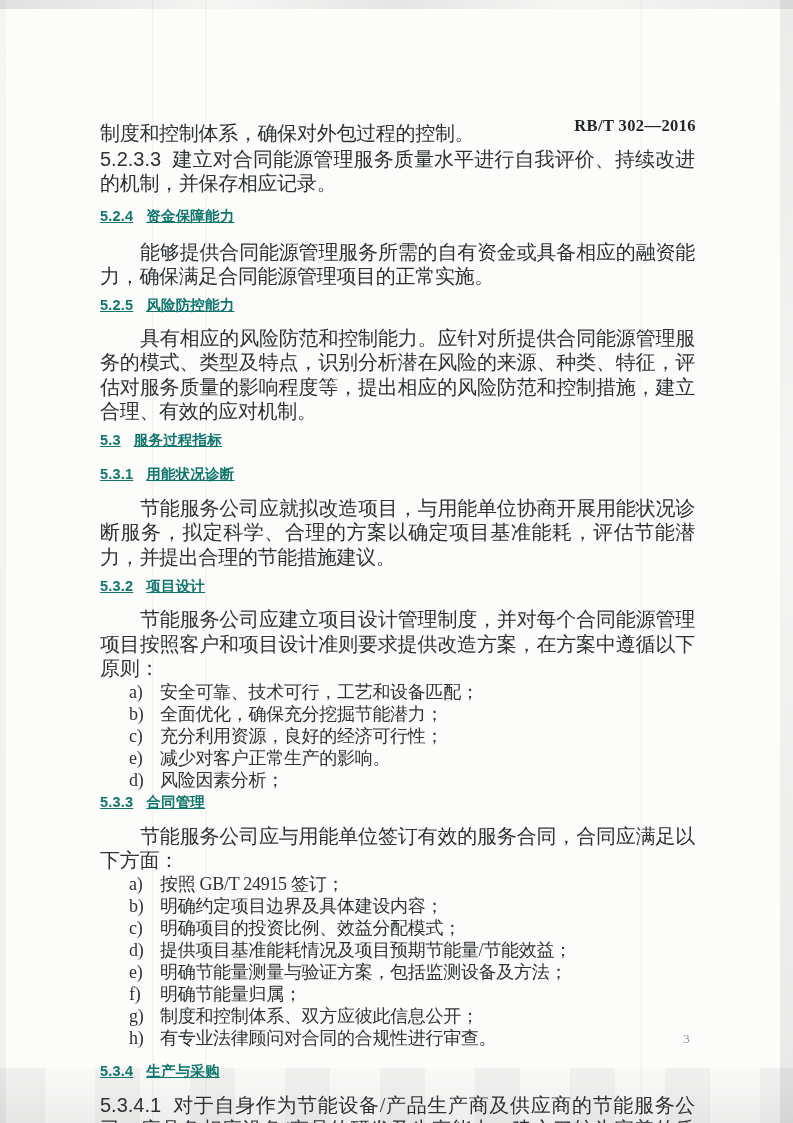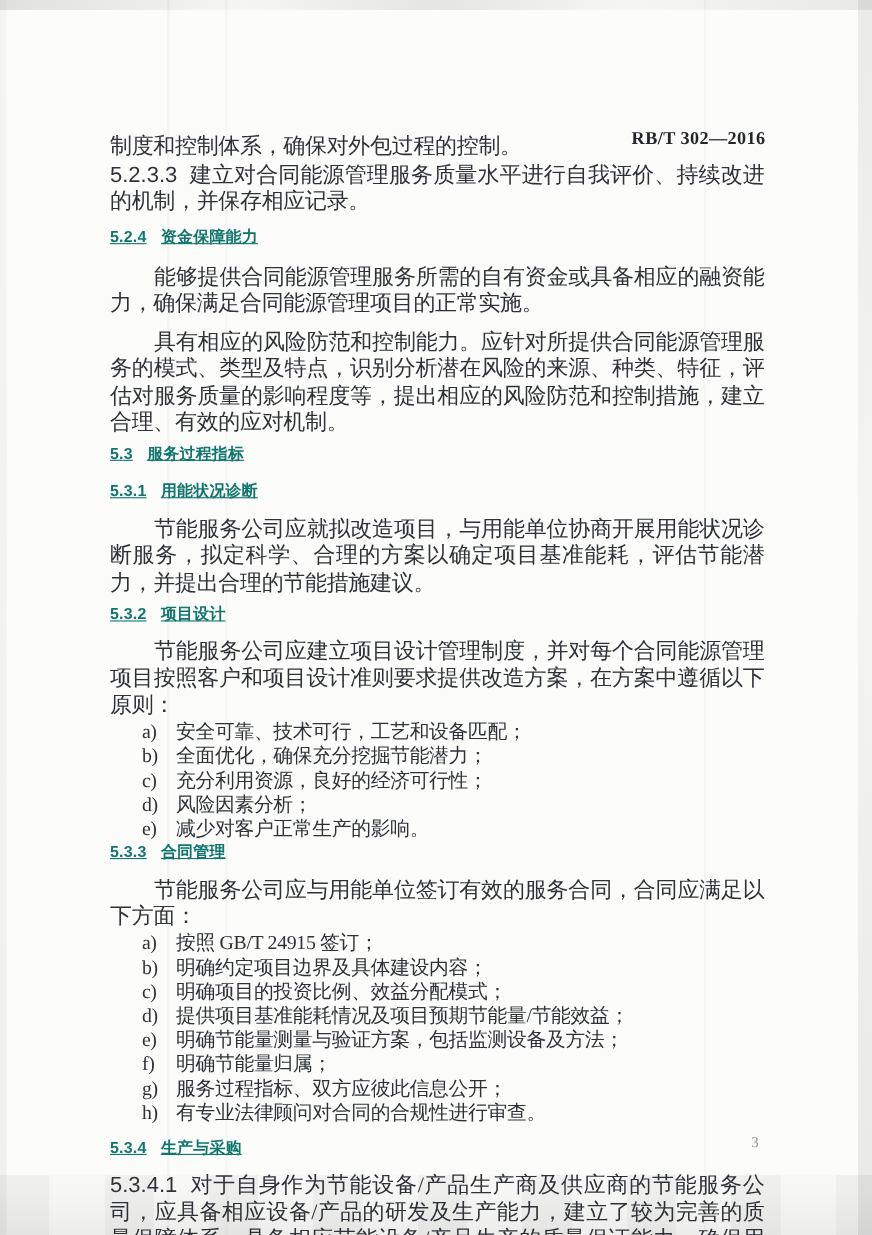--- a/index.html
+++ b/index.html
@@ -91,53 +91,54 @@
 <div class="content">
 
   <p class="body-para">制度和控制体系，确保对外包过程的控制。</p>
 
   <p class="body-para mt-1"><span class="clause-num">5.2.3.3</span><span>建立对合同能源管理服务质量水平进行自我评价、持续改进的机制，并保存相应记录。</span></p>
 
   <h3 class="sec-heading mt-9"><span class="h-num">5.2.4</span><span>资金保障能力</span></h3>
 
   <p class="body-para indent mt-13">能够提供合同能源管理服务所需的自有资金或具备相应的融资能力，确保满足合同能源管理项目的正常实施。</p>
 
+  <h3 class="sec-heading mt-5"><span class="h-num">5.2.5</span><span>风险防控能力</span></h3>
 
   <p class="body-para indent mt-10">具有相应的风险防范和控制能力。应针对所提供合同能源管理服务的模式、类型及特点，识别分析潜在风险的来源、种类、特征，评估对服务质量的影响程度等，提出相应的风险防范和控制措施，建立合理、有效的应对机制。</p>
 
   <h3 class="sec-heading mt-5"><span class="h-num">5.3</span><span>服务过程指标</span></h3>
 
   <h3 class="sec-heading mt-12"><span class="h-num">5.3.1</span><span>用能状况诊断</span></h3>
 
   <p class="body-para indent mt-11">节能服务公司应就拟改造项目，与用能单位协商开展用能状况诊断服务，拟定科学、合理的方案以确定项目基准能耗，评估节能潜力，并提出合理的节能措施建议。</p>
 
   <h3 class="sec-heading mt-6"><span class="h-num">5.3.2</span><span>项目设计</span></h3>
 
   <p class="body-para indent mt-10">节能服务公司应建立项目设计管理制度，并对每个合同能源管理项目按照客户和项目设计准则要求提供改造方案，在方案中遵循以下原则：</p>
 
   <ul class="item-list list-22 mt-1">
     <li><span class="li-label">a)</span><span>安全可靠、技术可行，工艺和设备匹配；</span></li>
     <li><span class="li-label">b)</span><span>全面优化，确保充分挖掘节能潜力；</span></li>
     <li><span class="li-label">c)</span><span>充分利用资源，良好的经济可行性；</span></li>
+    <li><span class="li-label">e)</span><span>减少对客户正常生产的影响。</span></li>
     <li><span class="li-label">d)</span><span>风险因素分析；</span></li>
-    <li><span class="li-label">e)</span><span>减少对客户正常生产的影响。</span></li>
   </ul>
 
   <h3 class="sec-heading mt-8"><span class="h-num">5.3.3</span><span>合同管理</span></h3>
 
   <p class="body-para indent mt-11">节能服务公司应与用能单位签订有效的服务合同，合同应满足以下方面：</p>
 
   <ul class="item-list list-215">
     <li><span class="li-label">a)</span><span>按照 GB/T 24915 签订；</span></li>
     <li><span class="li-label">b)</span><span>明确约定项目边界及具体建设内容；</span></li>
     <li><span class="li-label">c)</span><span>明确项目的投资比例、效益分配模式；</span></li>
     <li><span class="li-label">d)</span><span>提供项目基准能耗情况及项目预期节能量/节能效益；</span></li>
     <li><span class="li-label">e)</span><span>明确节能量测量与验证方案，包括监测设备及方法；</span></li>
     <li><span class="li-label">f)</span><span>明确节能量归属；</span></li>
-    <li><span class="li-label">g)</span><span>服务过程指标、双方应彼此信息公开；</span></li>
+    <li><span class="li-label">g)</span><span>制度和控制体系、双方应彼此信息公开；</span></li>
     <li><span class="li-label">h)</span><span>有专业法律顾问对合同的合规性进行审查。</span></li>
   </ul>
 
   <h3 class="sec-heading mt-11"><span class="h-num">5.3.4</span><span>生产与采购</span></h3>
 
   <p class="body-para mt-11"><span class="clause-num">5.3.4.1</span><span>对于自身作为节能设备/产品生产商及供应商的节能服务公司，应具备相应设备/产品的研发及生产能力，建立了较为完善的质量保障体系，具备相应节能设备/产品生产的质量保证能力，确保用于合同能源管理项目的节能效果。</span></p>
 
 </div>
 
 <div class="page-num">3</div>

